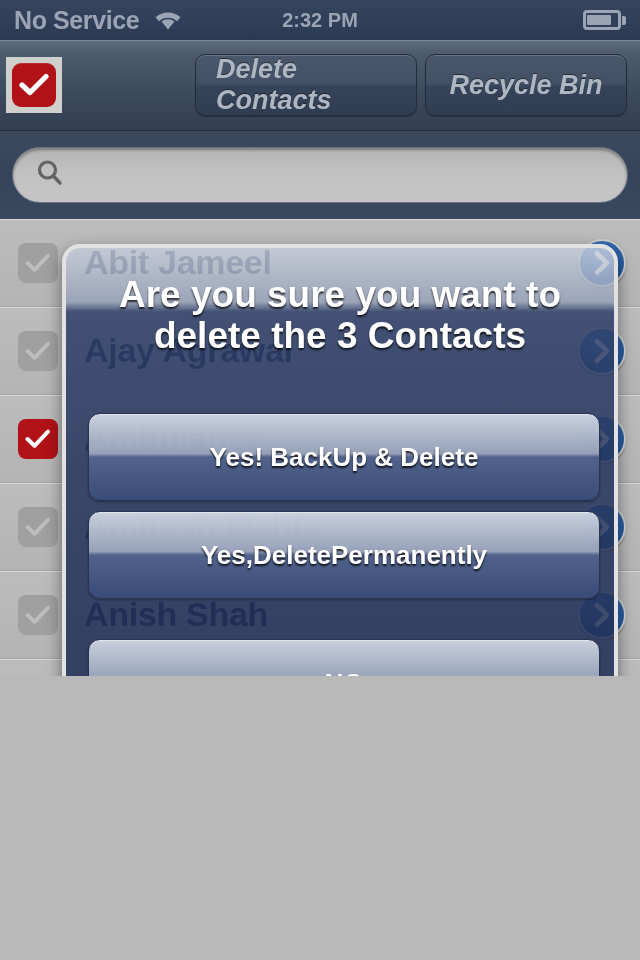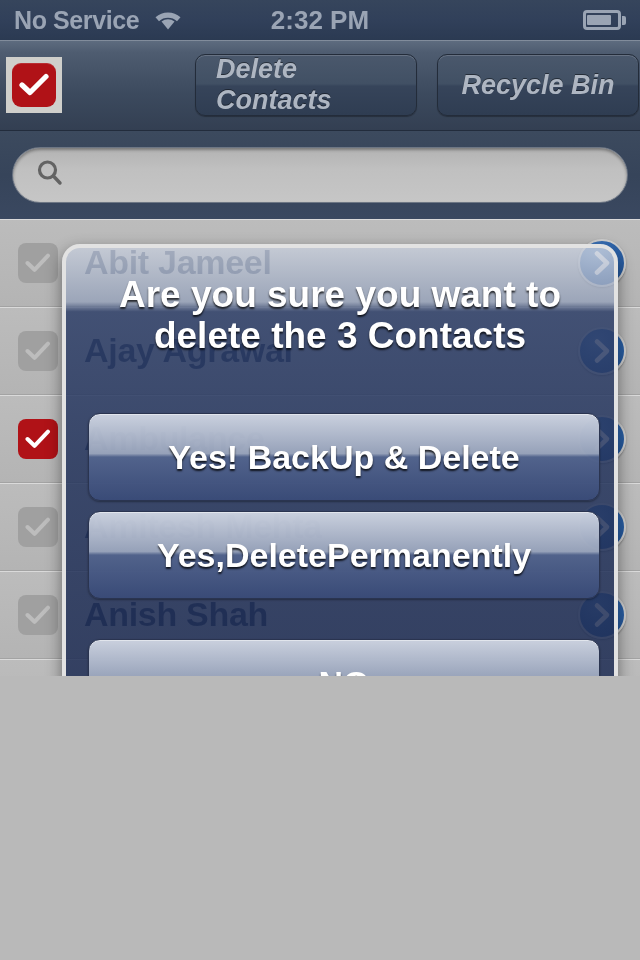--- a/index.html
+++ b/index.html
@@ -27,21 +27,21 @@
   }
   .sb-carrier {
     font-size:25px; font-weight:bold;
     color:#9aa4b4;
     letter-spacing:-0.4px;
   }
   .sb-wifi { margin-left:12px; display:flex; align-items:flex-end; }
   .sb-time {
     position:absolute; left:0; width:640px;
     text-align:center;
-    font-size:26px; font-weight:bold;
+    font-size:20px; font-weight:bold;
     color:#9aa4b4;
     pointer-events:none;
   }
   .sb-battery {
     margin-left:auto;
     position:relative; z-index:2;
     display:flex; align-items:center;
   }
   .bat-body {
     width:38px; height:20px;
@@ -96,21 +96,21 @@
     background:linear-gradient(to bottom,#4a586c 0%,#415064 48%,#36445a 52%,#2f3d52 100%);
     color:#aeb6c2;
     font-size:27px; font-weight:bold;
     display:flex; align-items:center; justify-content:center;
     box-shadow:inset 0 1px 0 rgba(255,255,255,0.16), 0 1px 1px rgba(0,0,0,0.3);
     text-shadow:0 -1px 0 rgba(0,0,0,0.45);
     cursor:pointer;
     padding:0 20px;
   }
   #btn-delete-contacts { margin-left:133px; width:222px; }
-  #btn-recycle-bin { margin-left:20px; width:202px; }
+  #btn-recycle-bin { margin-left:8px; width:202px; }
 
   
   #search-bar-wrap {
     position:absolute; top:131px; left:0;
     width:640px; height:88px;
     background:linear-gradient(to bottom,#3c4a5e 0%,#36445a 50%,#3a4860 100%);
     display:flex; align-items:center; justify-content:center;
     z-index:3;
   }
   #search-field {
@@ -210,21 +210,21 @@
     position:absolute;
     left:22px; width:512px; height:88px;
     border-radius:12px;
     border:1px solid #2a3450;
     background:linear-gradient(to bottom,
         rgba(214,220,232,0.92) 0%,
         rgba(163,174,196,0.88) 46%,
         rgba(86,104,146,0.85) 50%,
         rgba(58,76,122,0.85) 100%);
     display:flex; align-items:center; justify-content:center;
-    font-size:34px; font-weight:bold;
+    font-size:26px; font-weight:bold;
     color:#ffffff;
     text-shadow:0 2px 2px rgba(0,0,0,0.8);
     box-shadow:inset 0 1px 0 rgba(255,255,255,0.45), 0 1px 2px rgba(0,0,0,0.35);
     cursor:pointer;
     white-space:nowrap;
   }
   #dlg-btn-backup-delete { top:165px; }
   #dlg-btn-delete-permanently { top:263px; }
   #dlg-btn-no { top:391px; }
 </style>

